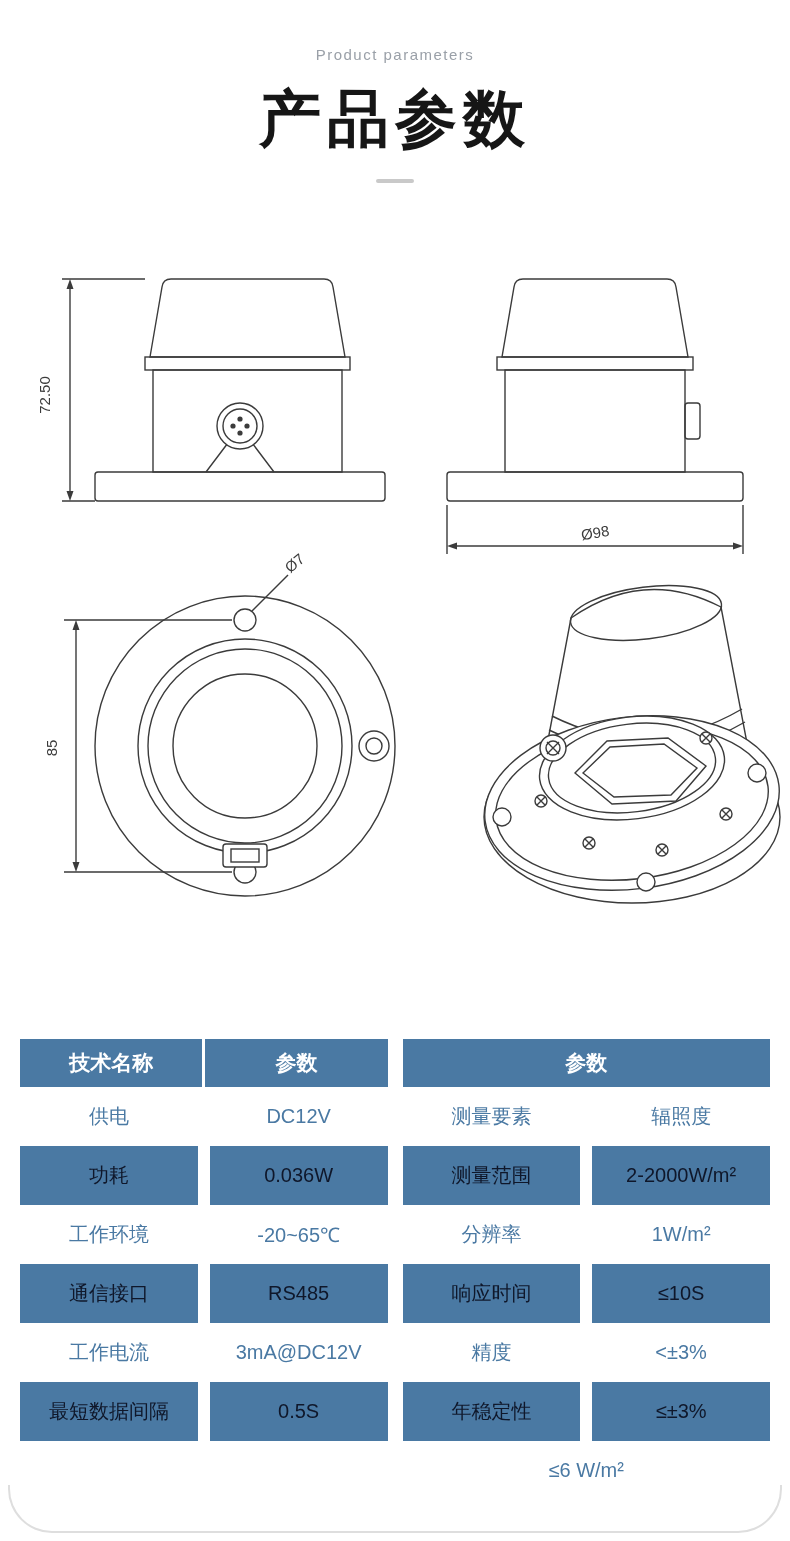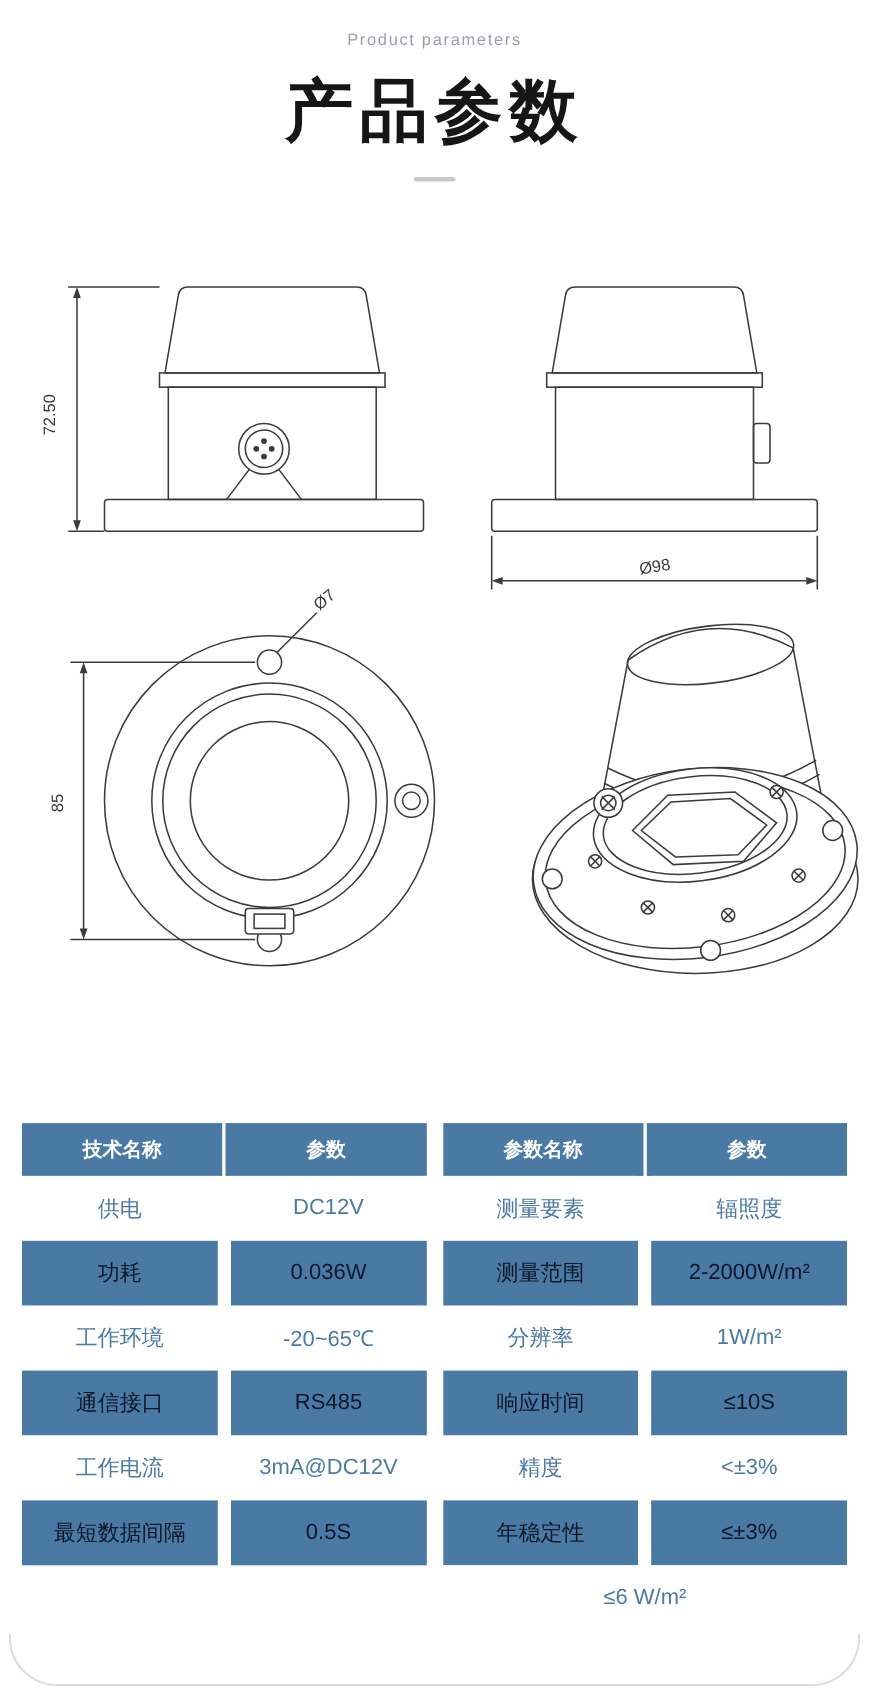--- a/index.html
+++ b/index.html
@@ -8,35 +8,35 @@
     --line:#3b3b3b;
     --sub:#9aa0a8;
   }
   *{box-sizing:border-box;}
   body{margin:0;background:#f4f4f4;}
   .page{
     width:790px;height:1541px;margin:0 auto;position:relative;
     background:#fff;overflow:hidden;
     font-family:"Liberation Sans", sans-serif;
   }
-  .header{text-align:center;padding-top:28px;}
+  .header{text-align:center;padding-top:46px;}
   .subtitle{font-size:15px;color:var(--sub);letter-spacing:1.5px;}
   .title{font-size:62px;font-weight:800;color:#161616;letter-spacing:6px;margin:14px 0 12px;}
   .title-underline{width:38px;height:4px;background:#c9c9c9;border-radius:2px;margin:18px auto 0;}
 
   .drawings{margin-top:78px;}
   .drawings svg{display:block;}
   .draw-stroke{stroke:var(--line);fill:none;stroke-width:1.4;}
   .dim-text{fill:var(--line);font-size:15px;font-family:"Liberation Sans", sans-serif;stroke:none;text-anchor:middle;}
 
   .tables{display:flex;gap:15px;padding:0 20px;margin-top:58px;}
   .spec-table{flex:1;}
   .t-head,.t-row{display:flex;gap:3px;}
   .t-head{height:48px;}
-  .t-head .cell{background:var(--blue);color:#fff;font-weight:700;font-size:18px;}
+  .t-head .cell{background:var(--blue);color:#fff;font-weight:700;font-size:21px;}
   .cell{flex:1;display:flex;align-items:center;justify-content:center;text-align:center;}
   .t-row{height:59px;font-size:20px;gap:12px;}
   .t-row .cell{color:var(--blue);background:#fff;}
   .t-row.alt .cell{background:var(--blue);color:#0f172a;}
 
   .card-bottom{
     position:absolute;left:8px;right:8px;bottom:8px;height:48px;
     border:2px solid #dedede;border-top:none;
     border-radius:0 0 44px 44px;
   }
@@ -179,21 +179,20 @@
         <div class="cell">3mA@DC12V</div>
       </div>
       <div class="t-row alt">
         <div class="cell">最短数据间隔</div>
         <div class="cell">0.5S</div>
       </div>
     </div>
 
     <div class="spec-table">
       <div class="t-head">
-        <div class="cell">参数名称</div>
         <div class="cell">参数</div>
       </div>
       <div class="t-row">
         <div class="cell">测量要素</div>
         <div class="cell">辐照度</div>
       </div>
       <div class="t-row alt">
         <div class="cell">测量范围</div>
         <div class="cell">2-2000W/m²</div>
       </div>

